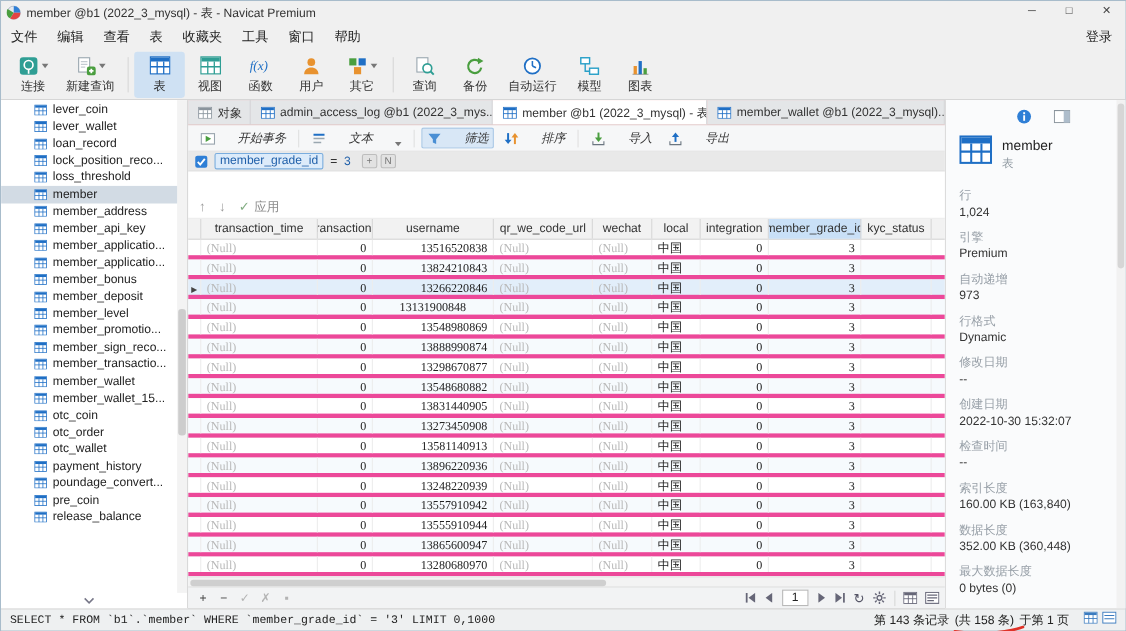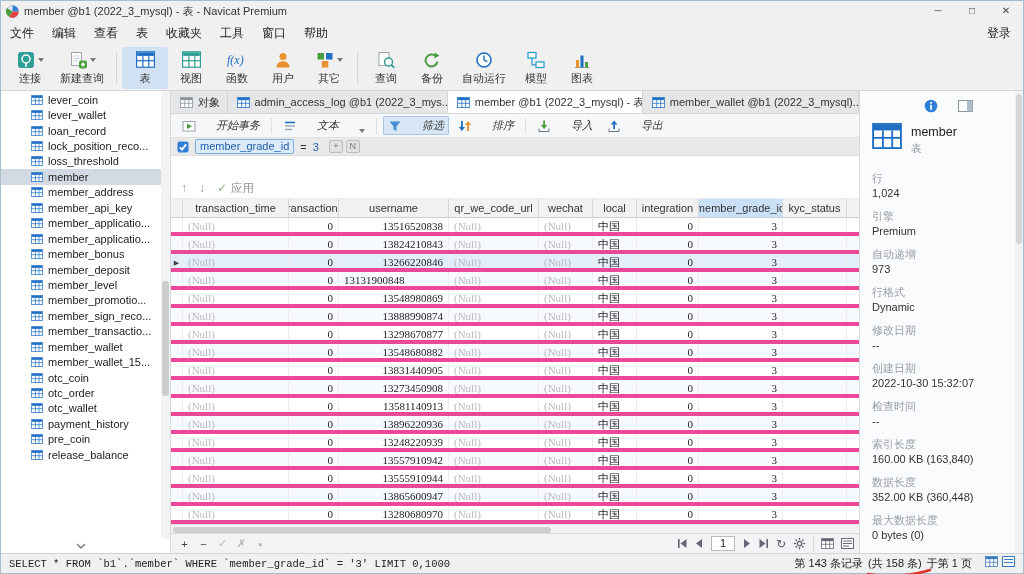--- a/index.html
+++ b/index.html
@@ -553,20 +553,32 @@
           <div class="side-item">
             <span class="icon">
               <svg width="12" height="10" viewBox="0 0 16 14">
                 <rect x="0.5" y="0.5" width="15" height="13" fill="#fff" stroke="#1f6fc5"></rect>
                 <rect x="1" y="1" width="14" height="3" fill="#1f6fc5"></rect>
                 <line x1="0.5" y1="8" x2="15.5" y2="8" stroke="#1f6fc5"></line>
                 <line x1="5.8" y1="4" x2="5.8" y2="13.5" stroke="#1f6fc5"></line>
                 <line x1="10.8" y1="4" x2="10.8" y2="13.5" stroke="#1f6fc5"></line>
               </svg>
             </span>
+            <span class="side-label">poundage_convert...</span>
+          </div>
+          <div class="side-item">
+            <span class="icon">
+              <svg width="12" height="10" viewBox="0 0 16 14">
+                <rect x="0.5" y="0.5" width="15" height="13" fill="#fff" stroke="#1f6fc5"></rect>
+                <rect x="1" y="1" width="14" height="3" fill="#1f6fc5"></rect>
+                <line x1="0.5" y1="8" x2="15.5" y2="8" stroke="#1f6fc5"></line>
+                <line x1="5.8" y1="4" x2="5.8" y2="13.5" stroke="#1f6fc5"></line>
+                <line x1="10.8" y1="4" x2="10.8" y2="13.5" stroke="#1f6fc5"></line>
+              </svg>
+            </span>
             <span class="side-label">pre_coin</span>
           </div>
           <div class="side-item">
             <span class="icon">
               <svg width="12" height="10" viewBox="0 0 16 14">
                 <rect x="0.5" y="0.5" width="15" height="13" fill="#fff" stroke="#1f6fc5"></rect>
                 <rect x="1" y="1" width="14" height="3" fill="#1f6fc5"></rect>
                 <line x1="0.5" y1="8" x2="15.5" y2="8" stroke="#1f6fc5"></line>
                 <line x1="5.8" y1="4" x2="5.8" y2="13.5" stroke="#1f6fc5"></line>
                 <line x1="10.8" y1="4" x2="10.8" y2="13.5" stroke="#1f6fc5"></line>
@@ -793,21 +805,21 @@
               <div class="g-cell null" style="width: 54px; text-align: left;">(Null)</div>
               <div class="g-cell" style="width: 44px; text-align: left;">中国</div>
               <div class="g-cell" style="width: 62px; text-align: right;">0</div>
               <div class="g-cell" style="width: 84px; text-align: right;">3</div>
               <div class="g-cell" style="width: 64px; text-align: left;"></div>
             </div>
             <div class="grid-row alt">
               <div class="g-cell marker"></div>
               <div class="g-cell null" style="width: 106px; text-align: left;">(Null)</div>
               <div class="g-cell" style="width: 50px; text-align: right;">0</div>
-              <div class="g-cell" style="width: 110px; text-align: left;">13131900848</div>
+              <div class="g-cell" style="width: 110px; text-align: center;">13131900848</div>
               <div class="g-cell null" style="width: 90px; text-align: left;">(Null)</div>
               <div class="g-cell null" style="width: 54px; text-align: left;">(Null)</div>
               <div class="g-cell" style="width: 44px; text-align: left;">中国</div>
               <div class="g-cell" style="width: 62px; text-align: right;">0</div>
               <div class="g-cell" style="width: 84px; text-align: right;">3</div>
               <div class="g-cell" style="width: 64px; text-align: left;"></div>
             </div>
             <div class="grid-row">
               <div class="g-cell marker"></div>
               <div class="g-cell null" style="width: 106px; text-align: left;">(Null)</div>

